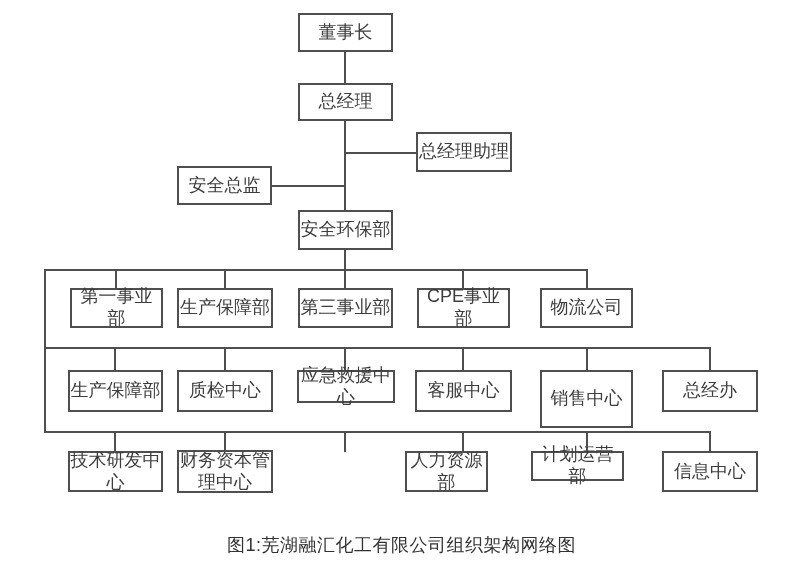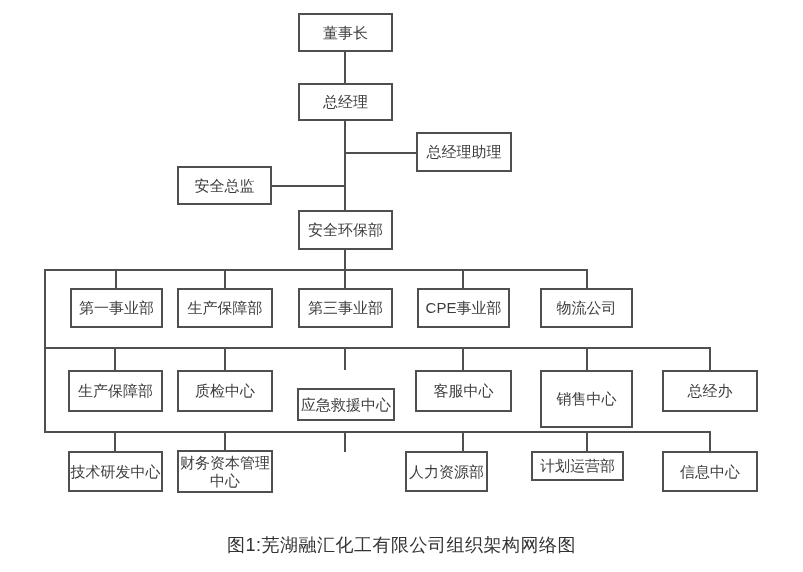--- a/index.html
+++ b/index.html
@@ -14,21 +14,21 @@
   .line{
     position:absolute;
     background:#4f4f4f;
   }
   .node{
     position:absolute;
     box-sizing:border-box;
     border:2px solid #4f4f4f;
     background:#ffffff;
     color:#3d3d3d;
-    font-size:15px;
+    font-size:18px;
     line-height:1.2;
     display:flex;
     align-items:center;
     justify-content:center;
     text-align:center;
   }
   .caption{
     position:absolute;
     left:0;
     top:533px;
@@ -82,21 +82,21 @@
   <div class="node" style="left:298px;top:210px;width:95px;height:40px">安全环保部</div>
 
   <div class="node" style="left:70px;top:288px;width:93px;height:40px">第一事业部</div>
   <div class="node" style="left:177px;top:288px;width:96px;height:40px">生产保障部</div>
   <div class="node" style="left:298px;top:288px;width:95px;height:40px">第三事业部</div>
   <div class="node" style="left:417px;top:288px;width:93px;height:40px">CPE事业部</div>
   <div class="node" style="left:540px;top:288px;width:93px;height:40px">物流公司</div>
 
   <div class="node" style="left:68px;top:370px;width:95px;height:42px">生产保障部</div>
   <div class="node" style="left:177px;top:370px;width:96px;height:42px">质检中心</div>
-  <div class="node" style="left:297px;top:388px;width:98px;height:33px">应急救援中心</div>
+  <div class="node" style="left:297px;top:370px;width:98px;height:33px">应急救援中心</div>
   <div class="node" style="left:415px;top:370px;width:97px;height:42px">客服中心</div>
   <div class="node" style="left:540px;top:370px;width:93px;height:58px">销售中心</div>
   <div class="node" style="left:662px;top:370px;width:96px;height:42px">总经办</div>
 
   <div class="node" style="left:68px;top:451px;width:95px;height:41px">技术研发中心</div>
   <div class="node" style="left:177px;top:450px;width:96px;height:43px">财务资本管理中心</div>
   <div class="node" style="left:405px;top:451px;width:83px;height:41px">人力资源部</div>
   <div class="node" style="left:531px;top:451px;width:93px;height:30px">计划运营部</div>
   <div class="node" style="left:662px;top:451px;width:96px;height:41px">信息中心</div>
 

